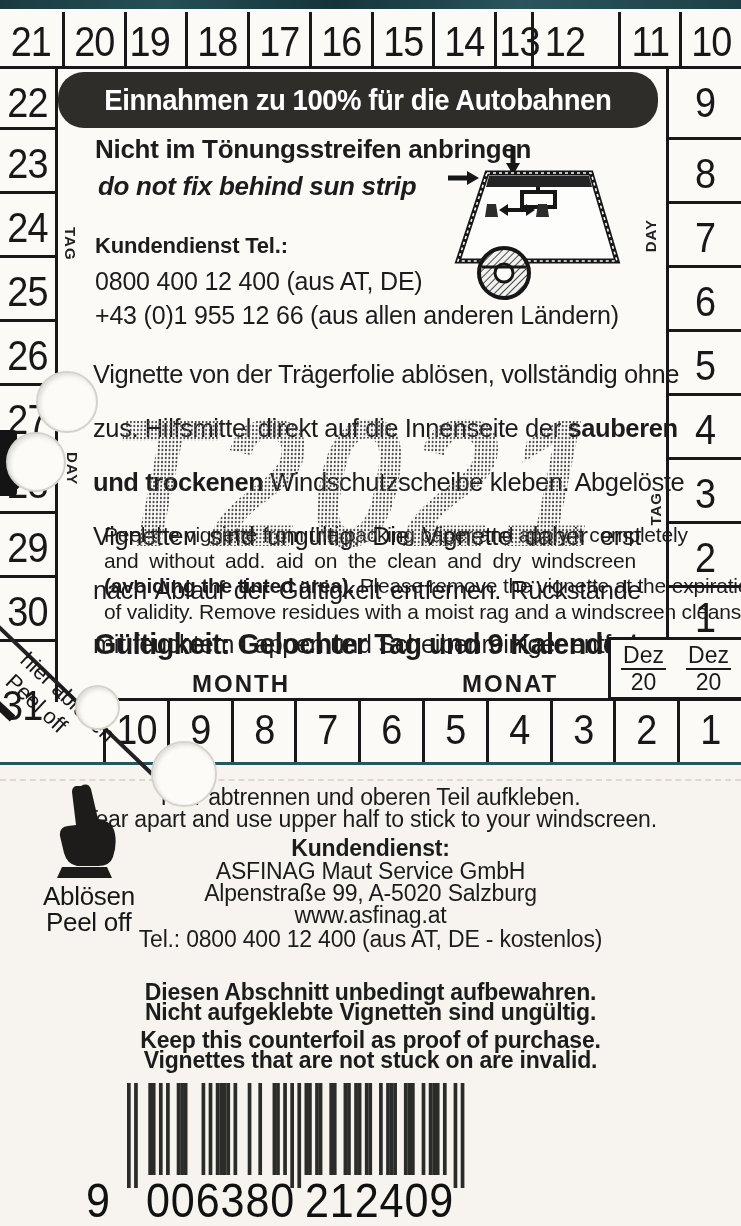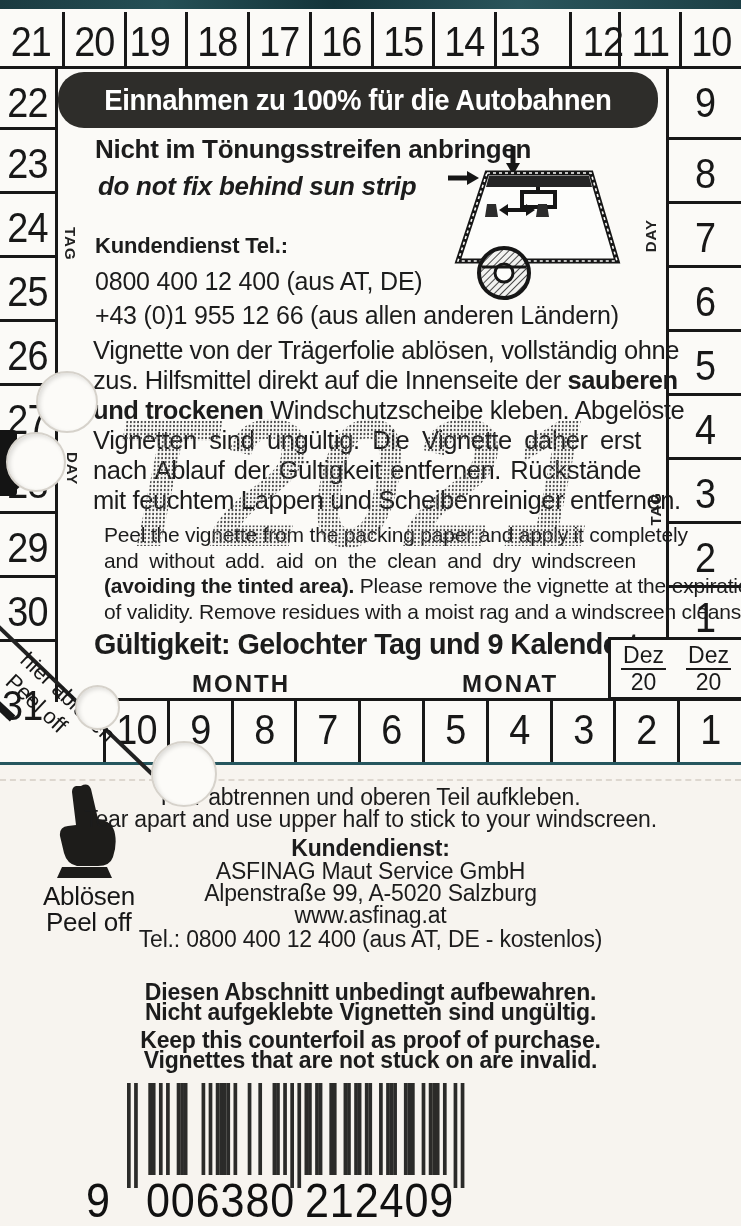--- a/index.html
+++ b/index.html
@@ -26,21 +26,21 @@
   
   .vlabel { font-size:15px; font-weight:700; letter-spacing:1px; color:#222; }
   .v-cw { writing-mode:vertical-rl; }
   .v-ccw { writing-mode:vertical-rl; transform:rotate(180deg); }
   
   .b { font-weight:700; }
   .h-de { left:95px; top:134px; font-size:26px; font-weight:700; letter-spacing:-.3px; }
   .h-en { left:98px; top:171px; font-size:26px; font-weight:700; letter-spacing:-.3px;font-style:italic; }
   .svc { left:95px; font-size:25px; letter-spacing:-.2px; }
   .par-de { left:93px; top:336px; width:548px; font-size:25.5px; letter-spacing:-.4px; }
-  .par-de .ln { text-align:justify; text-align-last:justify; height:30px; white-space:nowrap; }
+  .par-de .ln { text-align:justify; text-align-last:justify; height:30px; white-space:nowrap;margin-top:24px; }
   .par-en { left:104px; top:523px; width:532px; font-size:21px; letter-spacing:-.2px; }
   .par-en .ln { text-align:justify; text-align-last:justify; height:25.5px; white-space:nowrap; }
   .validity { left:94px; top:627px; font-size:30px; font-weight:700; letter-spacing:-.6px;
     transform:scaleX(.96); transform-origin:left; white-space:nowrap; }
   .monthlbl { font-size:24px; font-weight:700; letter-spacing:2px; }
   
   .dezbox { left:608px; top:637px; width:133px; height:63px; border:3px solid #181818; border-right:none;
     display:flex; justify-content:space-around; align-items:center; background:#fbfaf7; }
   .dezpair { text-align:center; font-size:23px; line-height:1.05; color:#1a1a1a; }
   .dezpair .mon { display:inline-block; border-bottom:2.5px solid #1a1a1a; padding:0 2px 1px; }
@@ -93,21 +93,21 @@
       </div>
     <div class="abs toprow-cell" style="left:370.5px;width:61.75px">
         <span class="cellnum">15</span>
       </div>
     <div class="abs toprow-cell" style="left:432.25px;width:61.75px">
         <span class="cellnum">14</span>
       </div>
     <div class="abs toprow-cell" style="left:494px;width:42px">
         <span class="cellnum">13</span>
       </div>
-    <div class="abs toprow-cell" style="left:569px;width:65px">
+    <div class="abs toprow-cell" style="left:531px;width:65px">
         <span class="cellnum">12</span>
       </div>
     <div class="abs toprow-cell" style="left:617.5px;width:61.75px">
         <span class="cellnum">11</span>
       </div>
     <div class="abs toprow-cell" style="left:679.25px;width:61.75px">
         <span class="cellnum">10</span>
       </div>
   </div>
   <div class="abs hline" style="left:0;top:66px;width:741px"></div>

